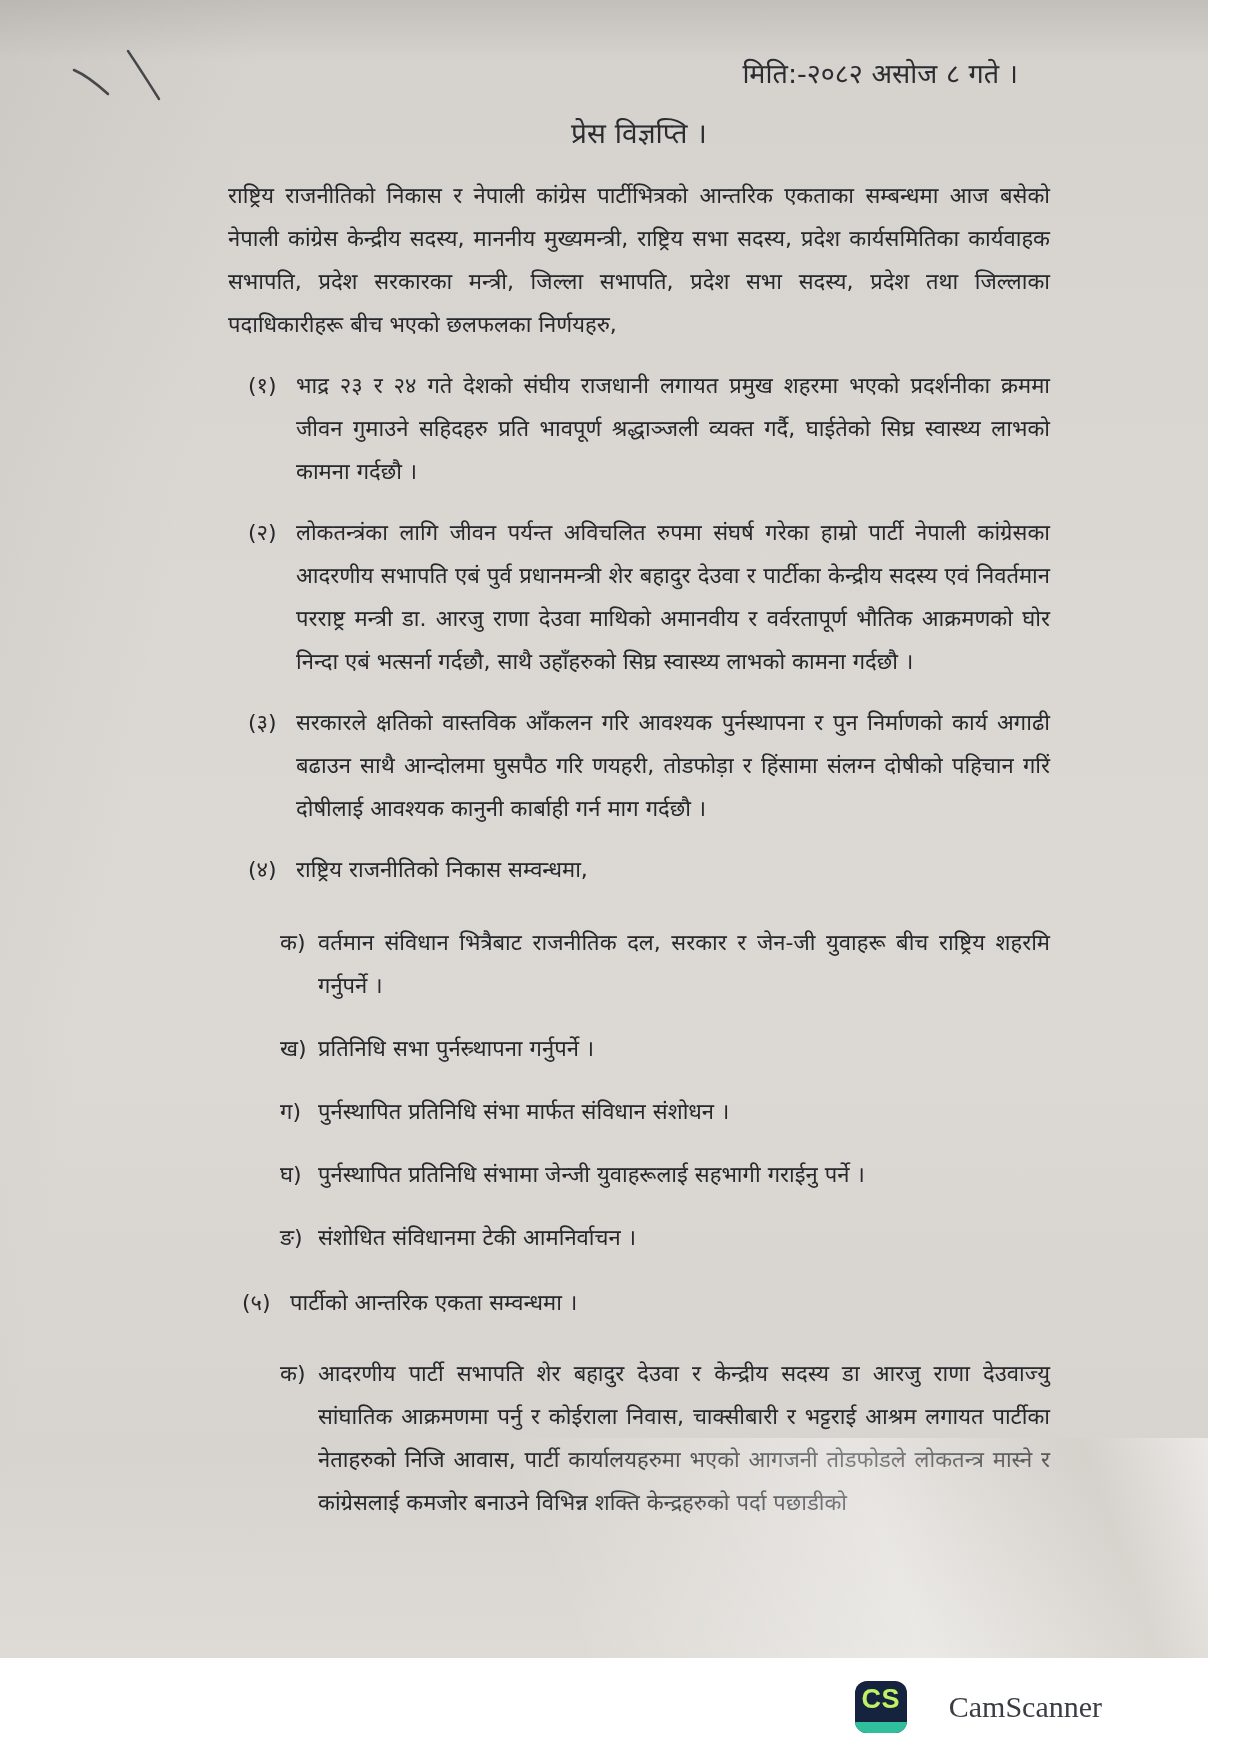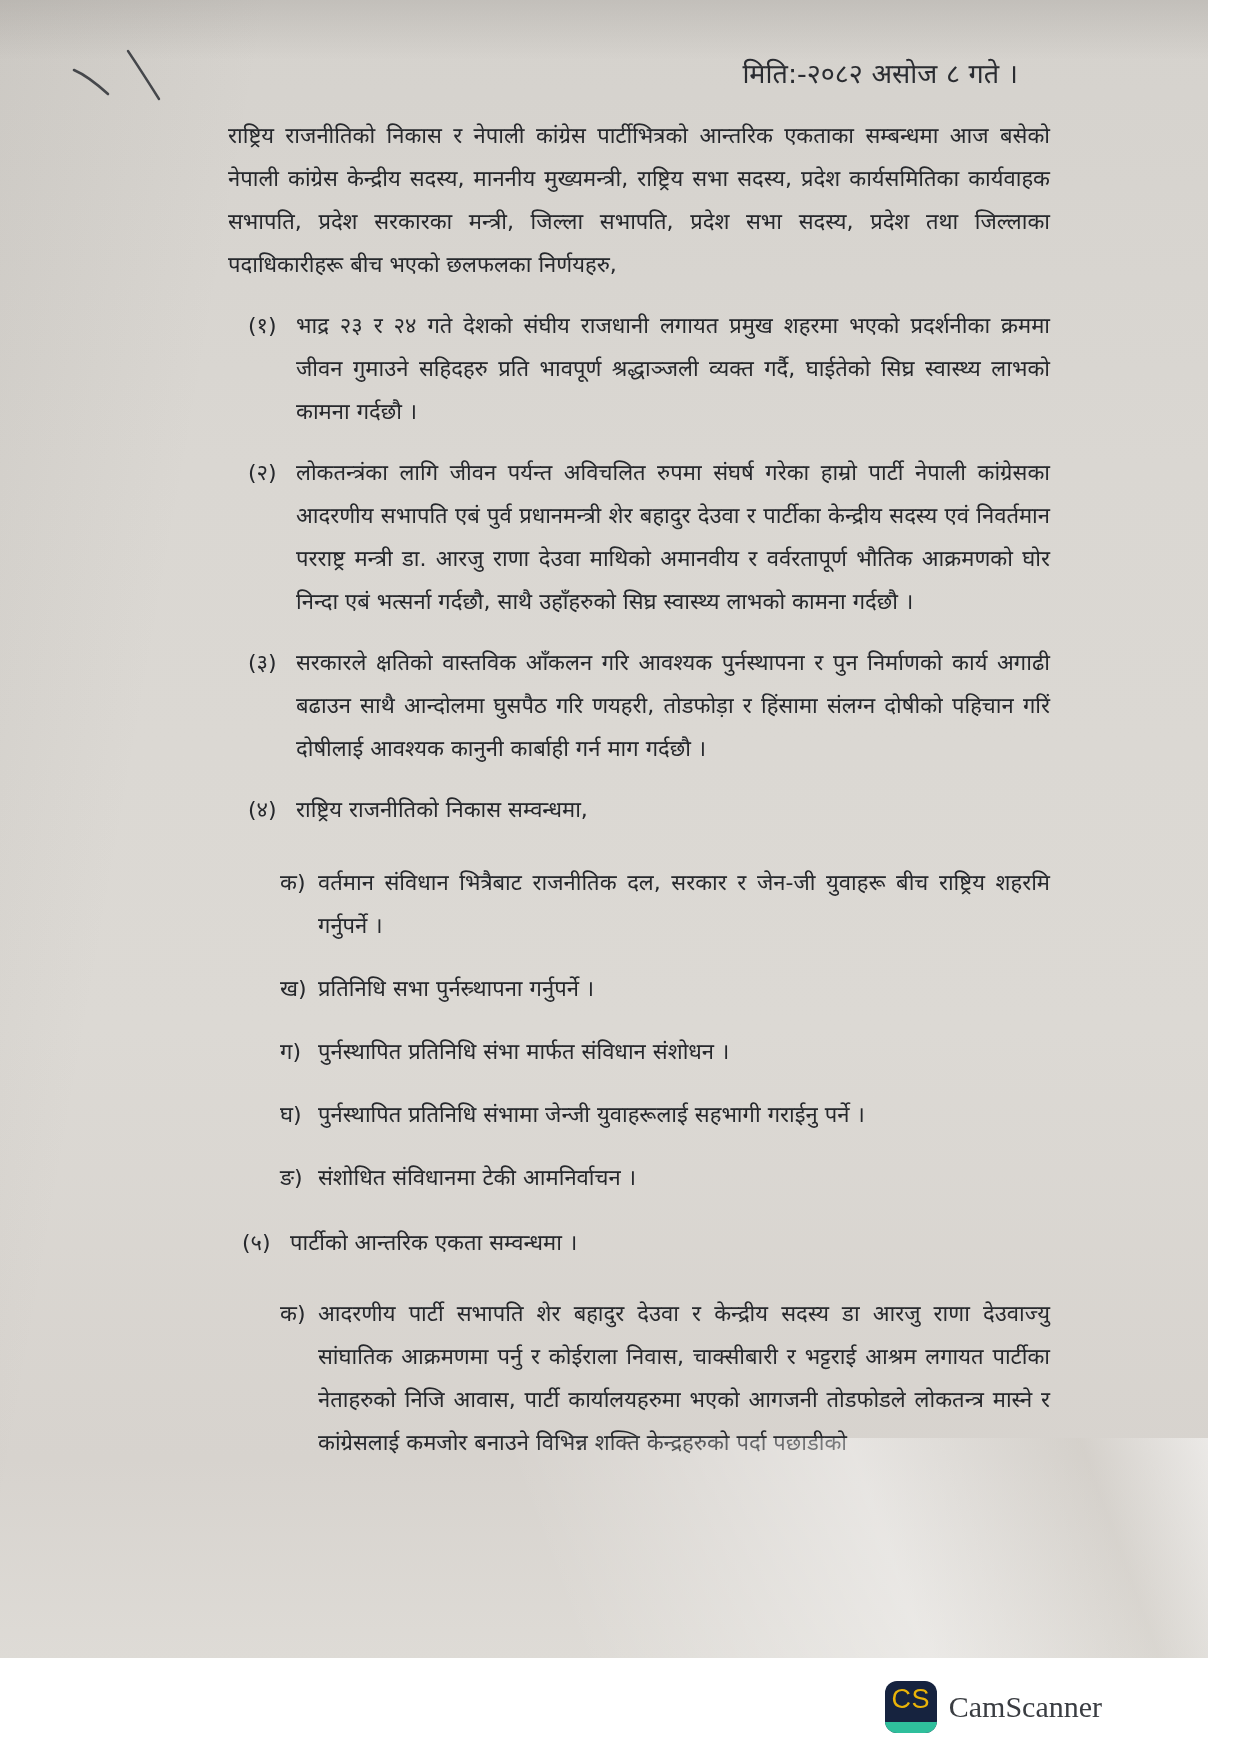--- a/index.html
+++ b/index.html
@@ -90,50 +90,52 @@
     width: 52px; height: 52px;
     border-radius: 12px;
     background: #16233f;
     position: relative;
     overflow: hidden;
   }
   .cs-badge .cs-text {
     position: absolute;
     top: 3px; left: 0; right: 0;
     text-align: center;
-    color: #eab308;
-    font-weight: normal;
+    color: #bef264;
+    font-weight: bold;
     font-size: 27px;
     letter-spacing: 0.5px;
     font-family: "Liberation Sans", sans-serif;
   }
   .cs-badge .teal-strip {
     position: absolute;
     left: 0; right: 0; bottom: 0;
     height: 11px;
     background: #2fbf9c;
   }
   .brand-text {
     font-family: "Liberation Serif", "DejaVu Serif", serif;
     font-size: 30px;
     color: #3a3d42;
+    margin-left: 30px;
   }
 </style>
 </head>
 <body>
 
 <div class="paper">
 
   <svg class="pen-marks" viewBox="0 0 130 75" aria-hidden="true">
     <path d="M16,28 Q30,34 50,52" stroke="#45474b" stroke-width="2.6" fill="none" stroke-linecap="round"></path>
     <path d="M70,9 Q84,30 101,57" stroke="#45474b" stroke-width="2.4" fill="none" stroke-linecap="round"></path>
   </svg>
 
   <div class="date-line">मिति:-२०८२ असोज ८ गते ।</div>
 
+  <div class="doc-title">प्रेस विज्ञप्ति ।</div>
 
   <div class="content">
 
     <p class="intro">राष्ट्रिय राजनीतिको निकास र नेपाली कांग्रेस पार्टीभित्रको आन्तरिक एकताका सम्बन्धमा आज बसेको नेपाली कांग्रेस केन्द्रीय सदस्य, माननीय मुख्यमन्त्री, राष्ट्रिय सभा सदस्य, प्रदेश कार्यसमितिका कार्यवाहक सभापति, प्रदेश सरकारका मन्त्री, जिल्ला सभापति, प्रदेश सभा सदस्य, प्रदेश तथा जिल्लाका पदाधिकारीहरू बीच भएको छलफलका निर्णयहरु,</p>
 
     <div class="num-item">
       <span class="marker">(१)</span>
       <span class="itext">भाद्र २३ र २४ गते देशको संघीय राजधानी लगायत प्रमुख शहरमा भएको प्रदर्शनीका क्रममा जीवन गुमाउने सहिदहरु प्रति भावपूर्ण श्रद्धाञ्जली व्यक्त गर्दै, घाईतेको सिघ्र स्वास्थ्य लाभको कामना गर्दछौ ।</span>
     </div>
 

